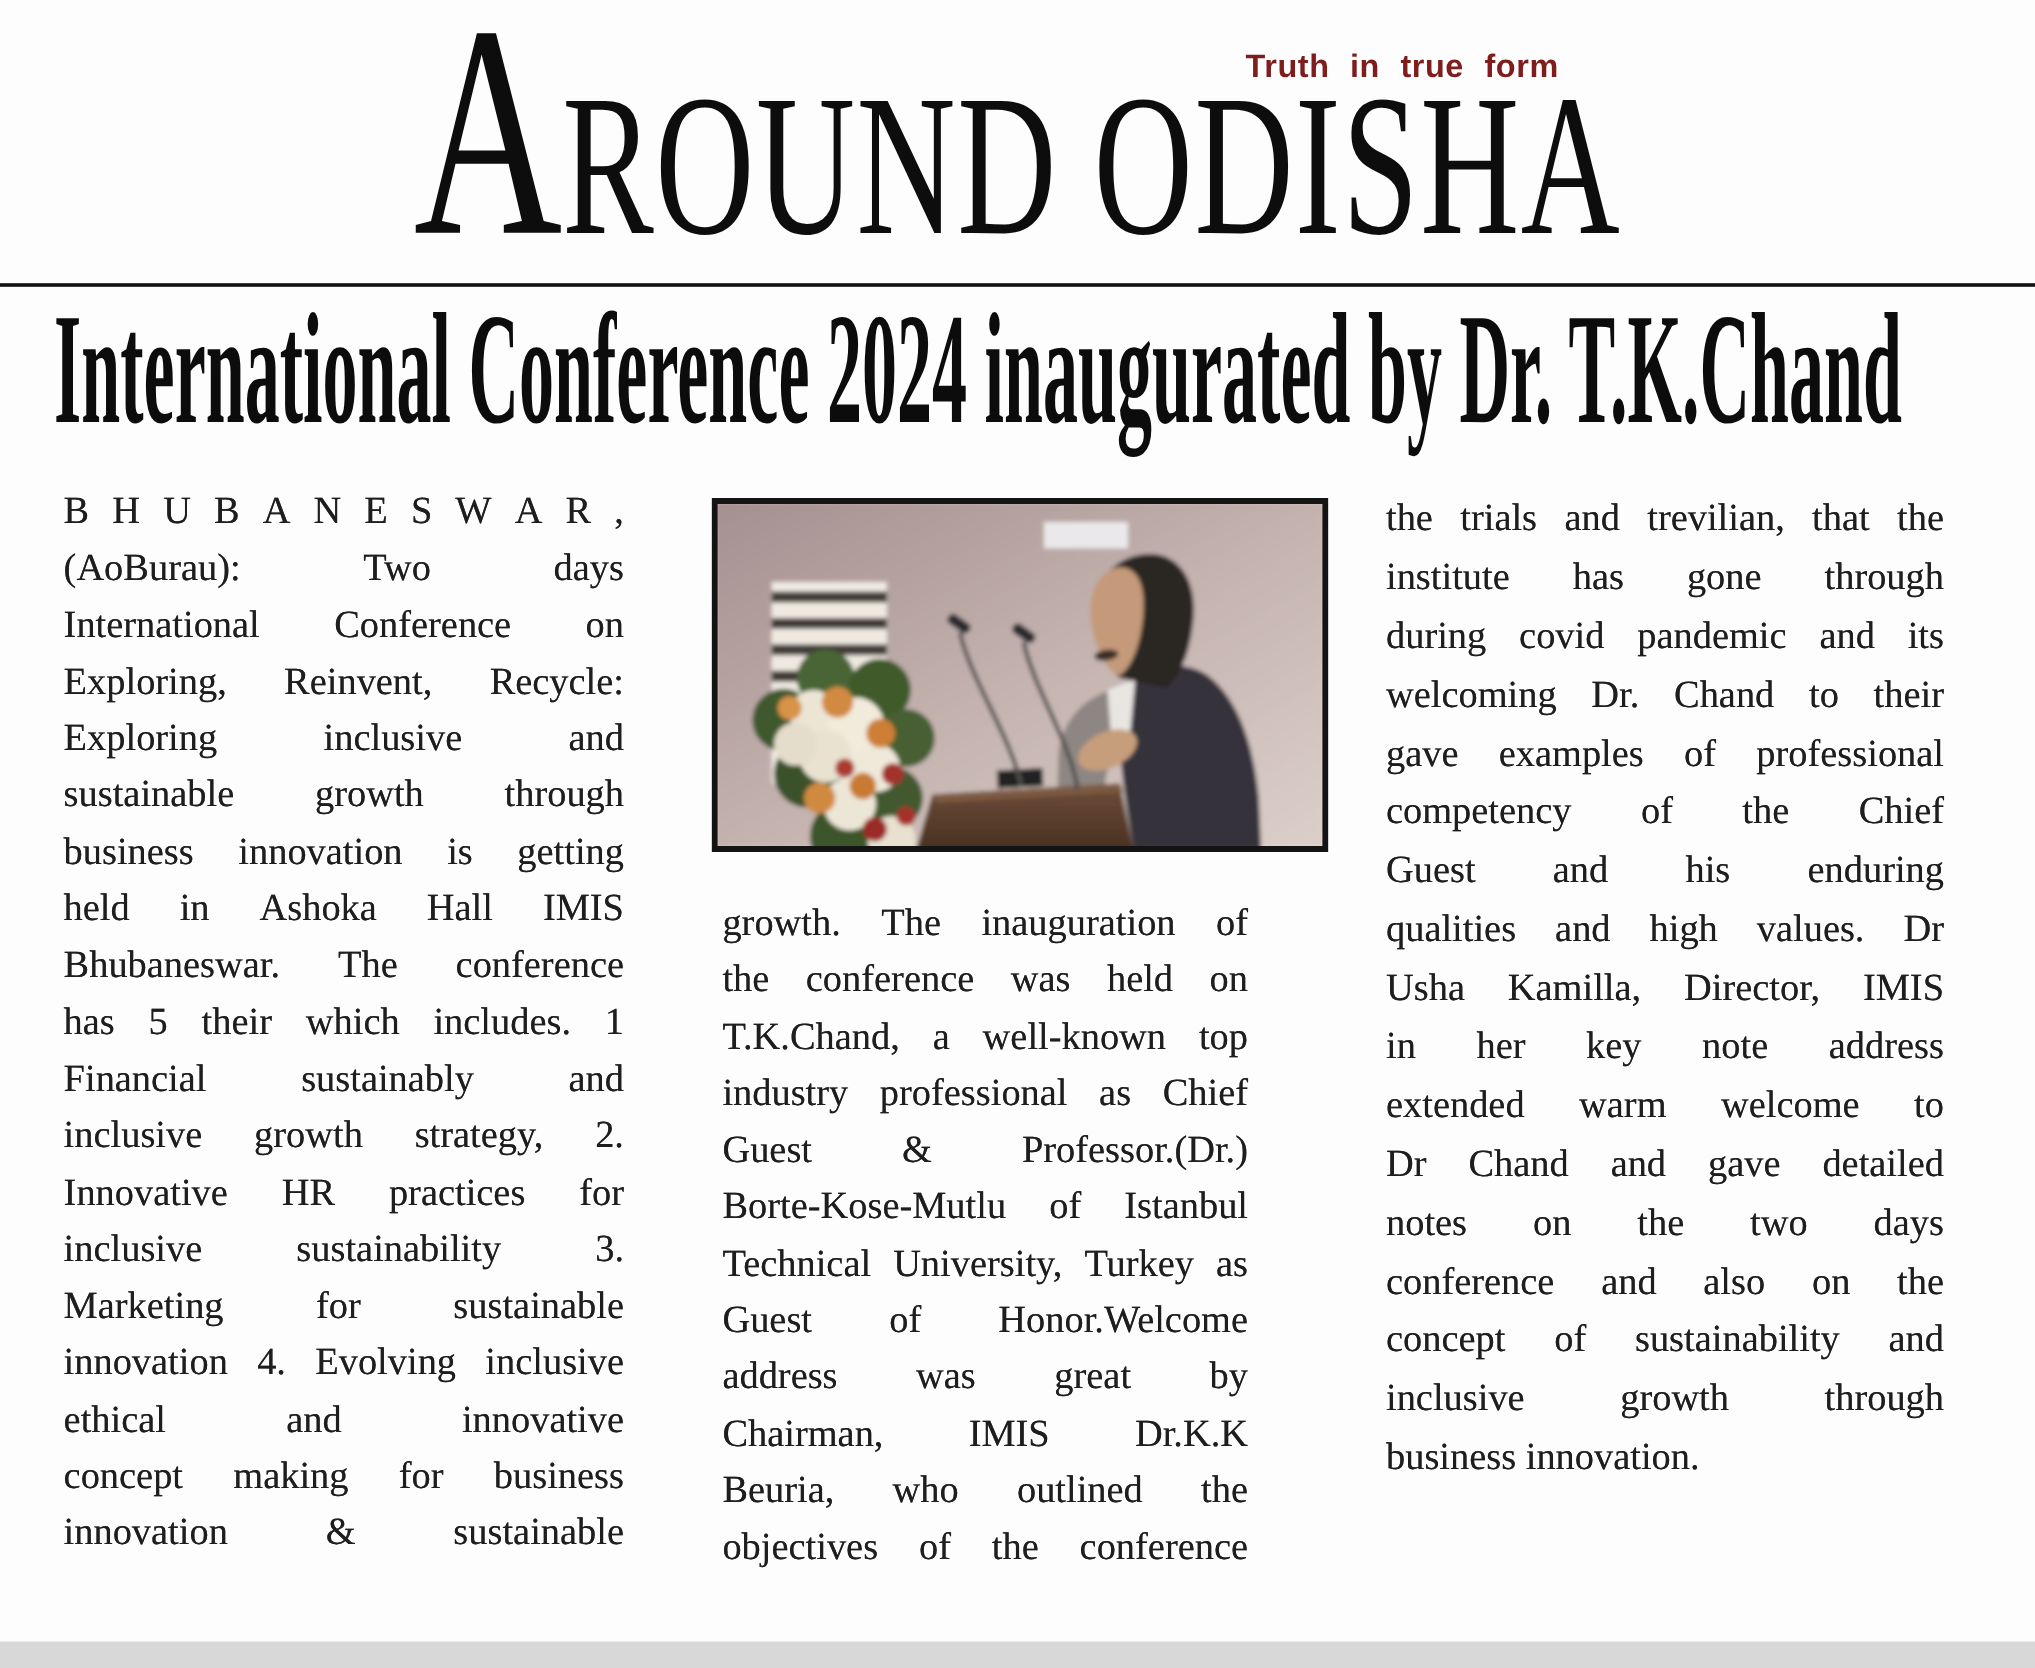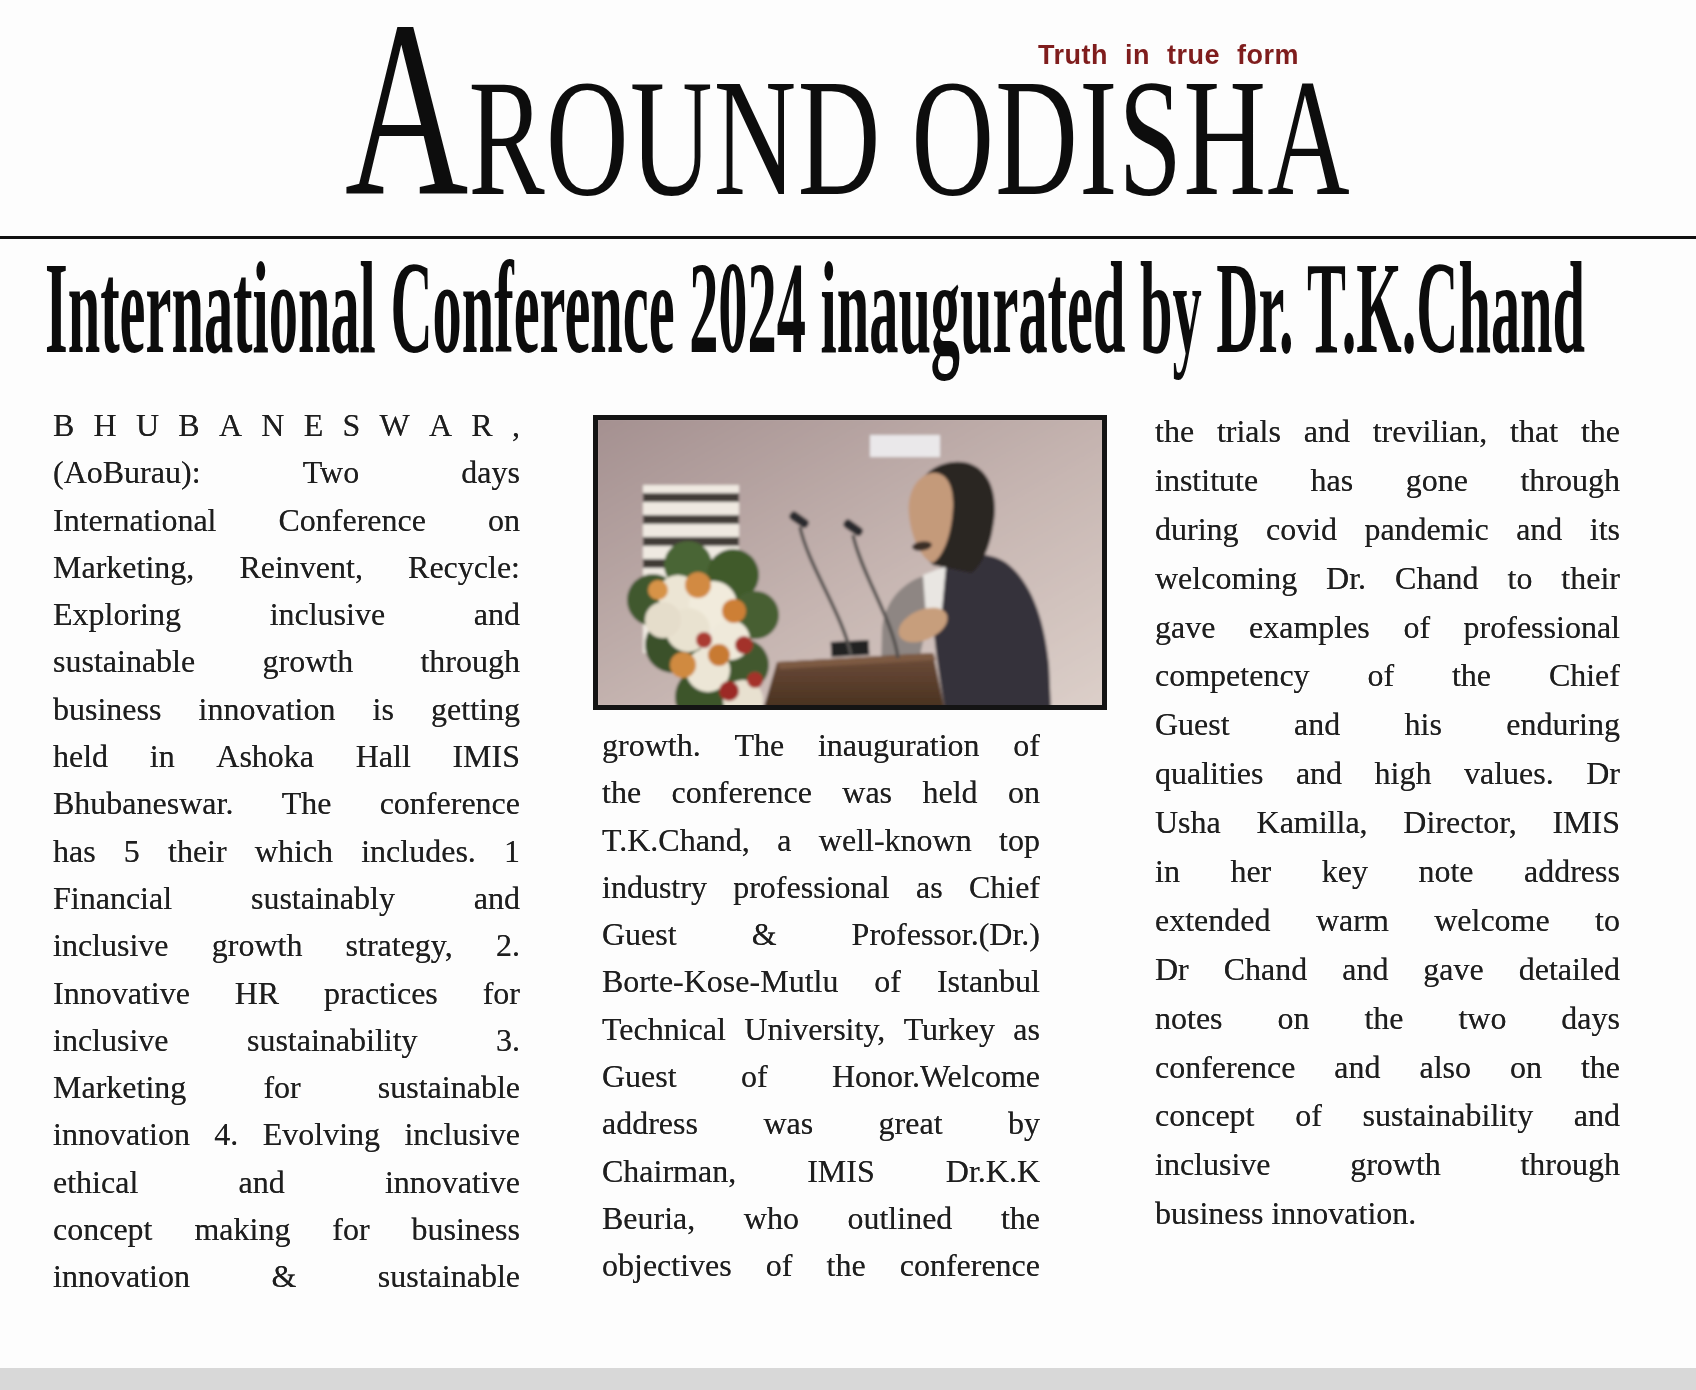--- a/index.html
+++ b/index.html
@@ -20,21 +20,21 @@
 
   
   .headline-svg{position:absolute;left:0;top:248px;width:1696px;height:150px;}
 
   
   .col{position:absolute;font-size:32px;color:#1e1e1e;
        text-shadow:0 0 .5px rgba(20,20,20,.75);}
   .line{display:flex;justify-content:space-between;align-items:baseline;height:var(--lh);}
   .line.line-start{justify-content:flex-start;gap:.25em;}
   #col1{left:53px;top:407px;width:467px;--lh:47.3px;}
-  #col2{left:602px;top:727px;width:438px;--lh:47.3px;}
+  #col2{left:602px;top:750px;width:438px;--lh:47.3px;}
   #col3{left:1155px;top:413px;width:465px;--lh:48.9px;}
 
   
   .photo{position:absolute;left:593px;top:415px;width:514px;height:295px;}
 
   .bottom-bar{position:absolute;left:0;top:1368px;width:1696px;height:22px;background:#d8d8d8;}
 </style>
 </head>
 <body>
 
@@ -70,21 +70,21 @@
         <span>(AoBurau):</span>
         <span>Two</span>
         <span>days</span>
       </div>
       <div class="line">
         <span>International</span>
         <span>Conference</span>
         <span>on</span>
       </div>
       <div class="line">
-        <span>Marketing,</span>
+        <span>Exploring,</span>
         <span>Reinvent,</span>
         <span>Recycle:</span>
       </div>
       <div class="line">
         <span>Exploring</span>
         <span>inclusive</span>
         <span>and</span>
       </div>
       <div class="line">
         <span>sustainable</span>

